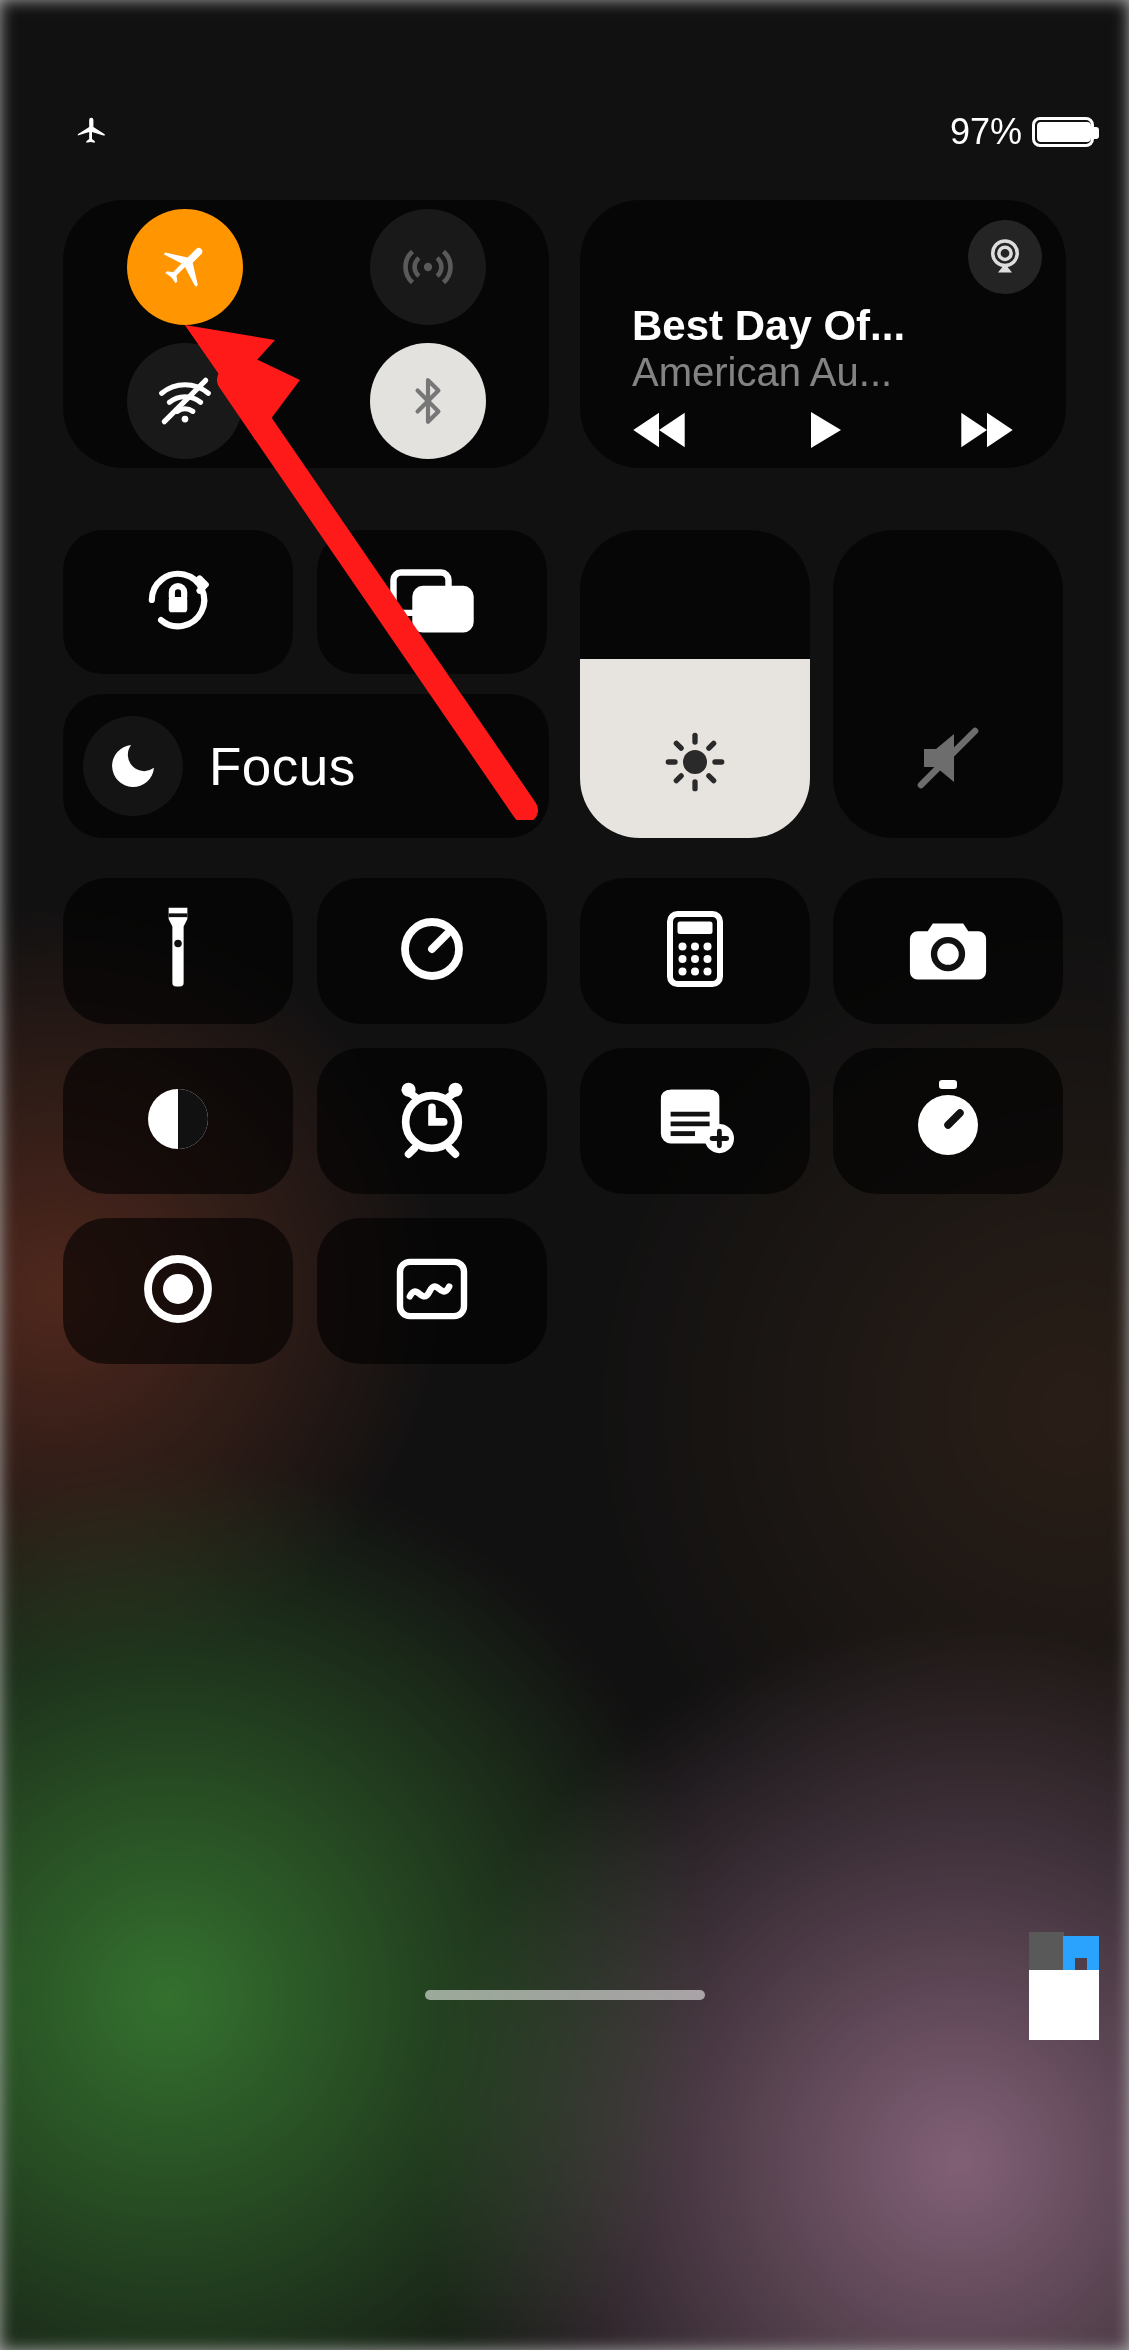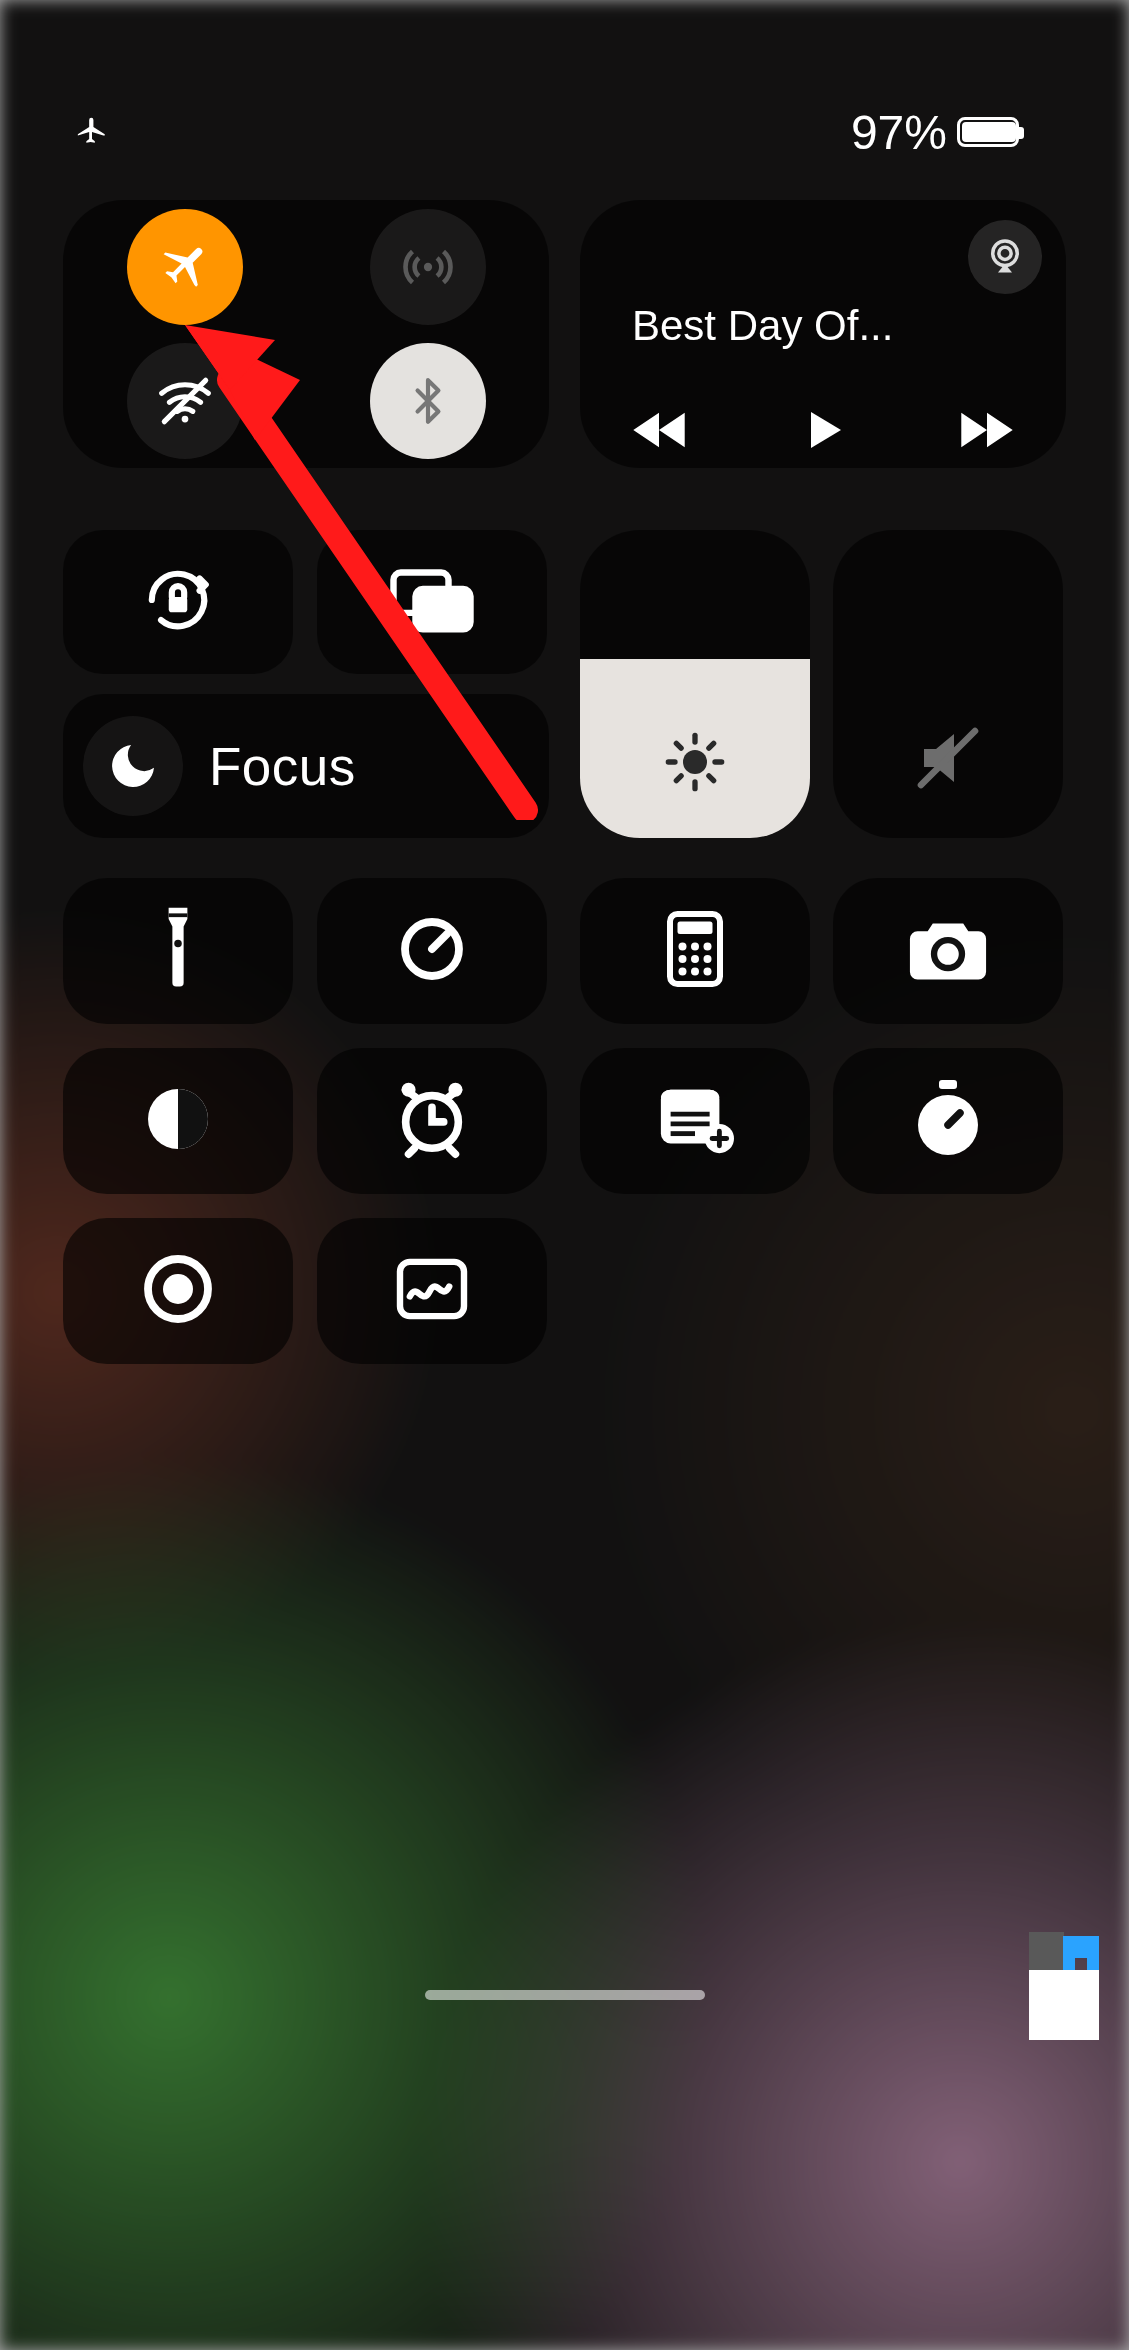--- a/index.html
+++ b/index.html
@@ -29,22 +29,22 @@
 
   
   .statusbar {
     position: absolute;
     top: 110px;
     left: 0; right: 0;
     height: 44px;
     display: flex;
     align-items: center;
     color: #fff;
-    padding: 0 110px 0 75px;
-    font-size: 48px;
+    padding: 0 35px 0 75px;
+    font-size: 36px;
     font-weight: 500;
   }
   .statusbar .spacer { flex: 1; }
   .statusbar svg { display: block; }
   .batt {
     display: flex;
     align-items: center;
     gap: 10px;
   }
   .batt-body {
@@ -121,21 +121,21 @@
     position: absolute;
     top: 20px; right: 24px;
     width: 74px; height: 74px;
     border-radius: 50%;
     background: rgba(255,255,255,0.12);
     display:flex; align-items:center; justify-content:center;
   }
   .media-title {
     color:#fff;
     font-size: 42px;
-    font-weight: 400;
+    font-weight: 700;
     margin-top: 78px;
     margin-left: 28px;
     white-space: nowrap; overflow: hidden; text-overflow: ellipsis;
   }
   .media-sub {
     color: rgba(255,255,255,0.5);
     font-size: 40px;
     margin-left: 28px;
     white-space: nowrap; overflow: hidden; text-overflow: ellipsis;
   }
@@ -286,20 +286,21 @@
     <div class="airplay">
       <span>
         <svg width="42" height="42" viewBox="0 0 24 24" fill="none" stroke="#ddd" stroke-width="2">
           <circle cx="12" cy="11" r="7"></circle>
             <circle cx="12" cy="11" r="3.5"></circle>
           <path d="M8 22l4-5 4 5z" fill="#ddd" stroke="none"></path>
         </svg>
       </span>
     </div>
     <div class="media-title">Best Day Of...</div>
+    <div class="media-sub">American Au...</div>
     <div class="media-ctrls">
       <span>
         <svg width="58" height="40" viewBox="0 0 40 28" fill="#fff">
             <path d="M20 14L38 2v24zM2 14L20 2v24z"></path>
           </svg>
       </span>
       <span>
         <svg width="48" height="48" viewBox="0 0 24 24" fill="#fff">
             <path d="M6 3l15 9-15 9z"></path>
           </svg>

